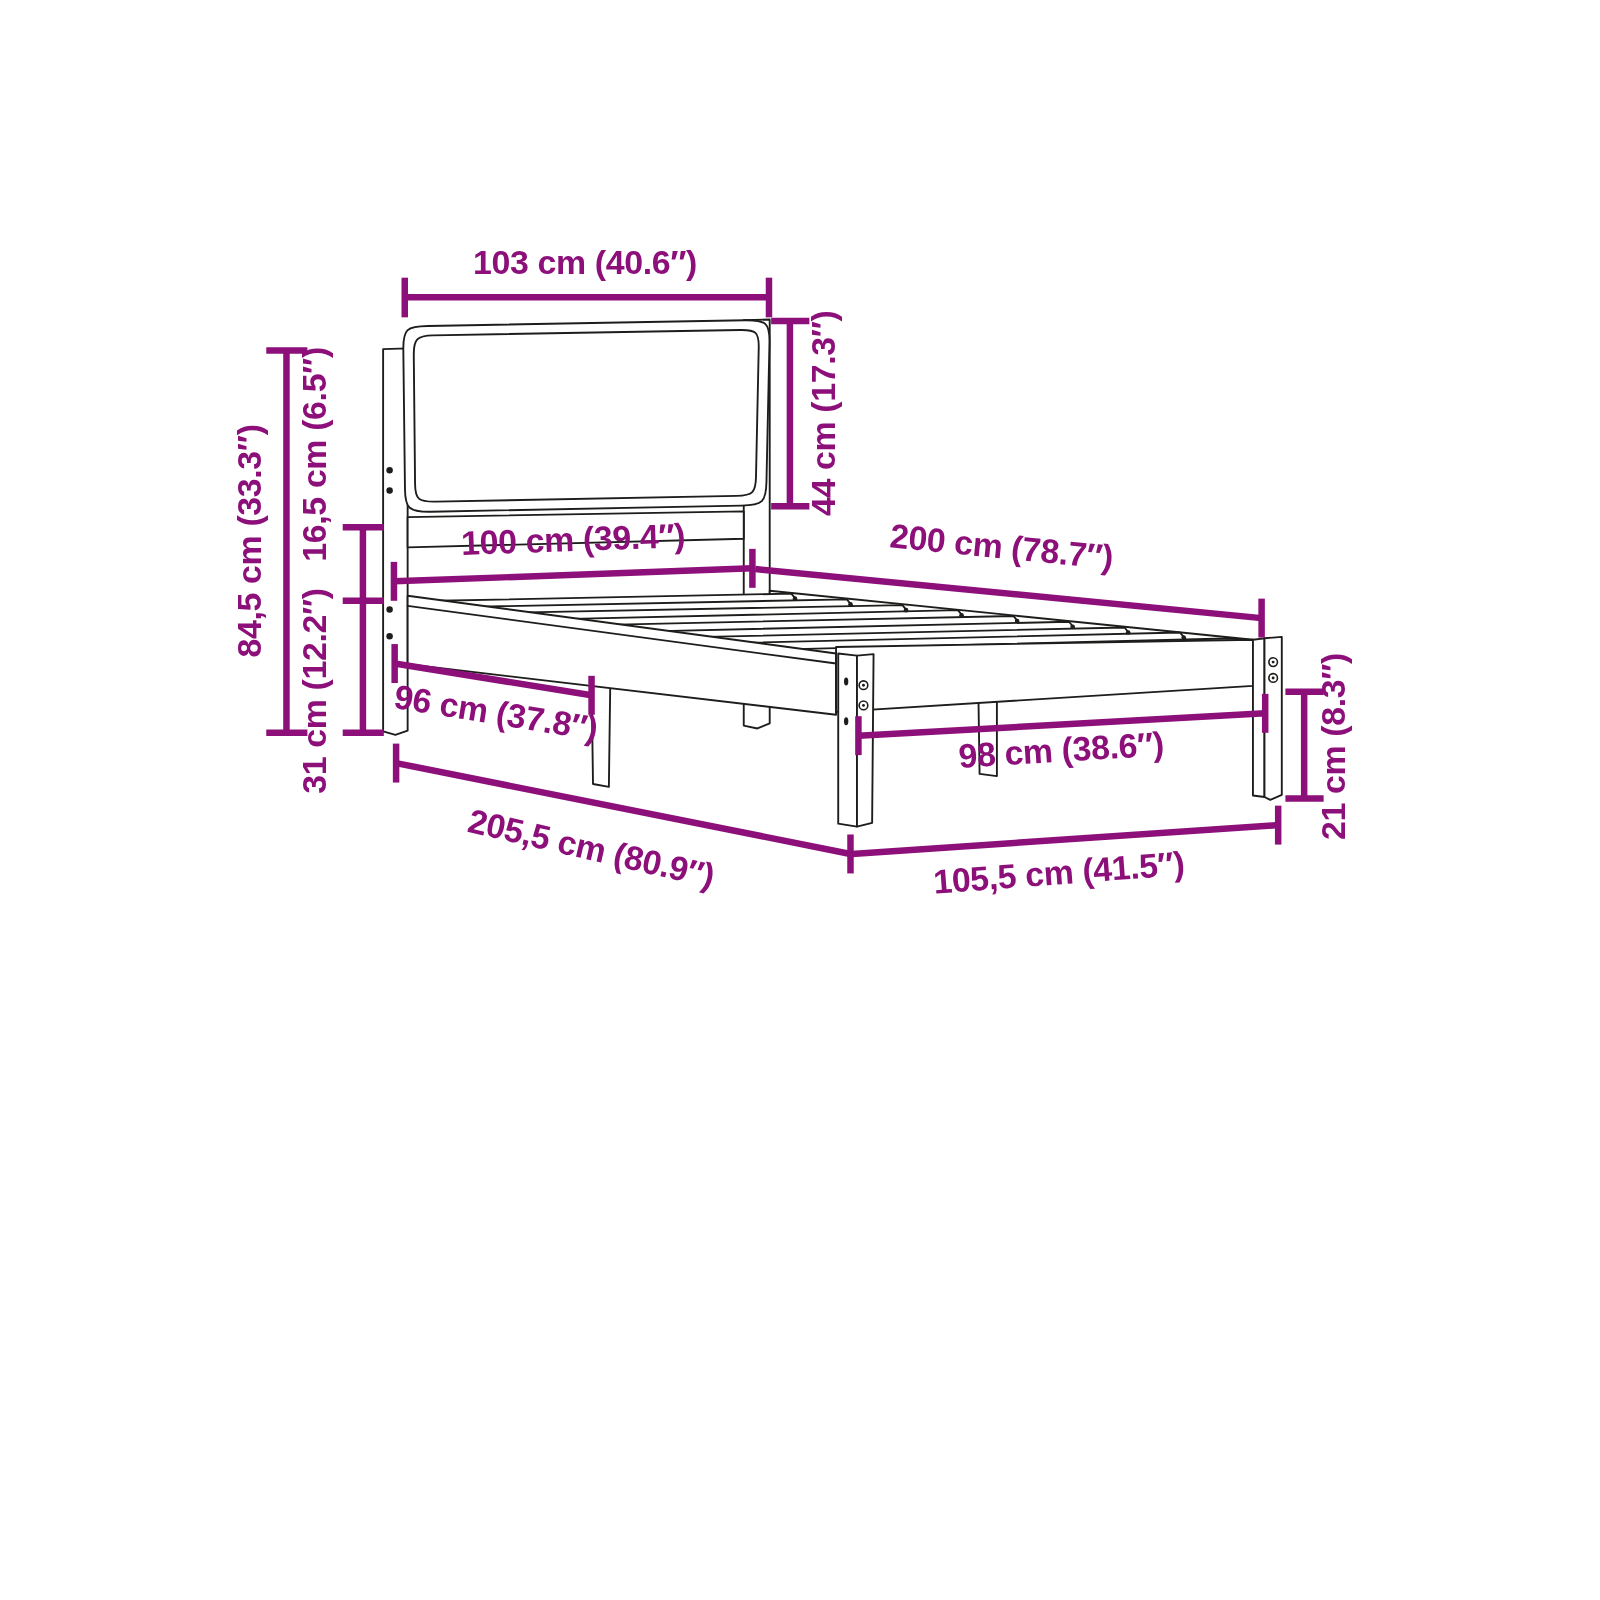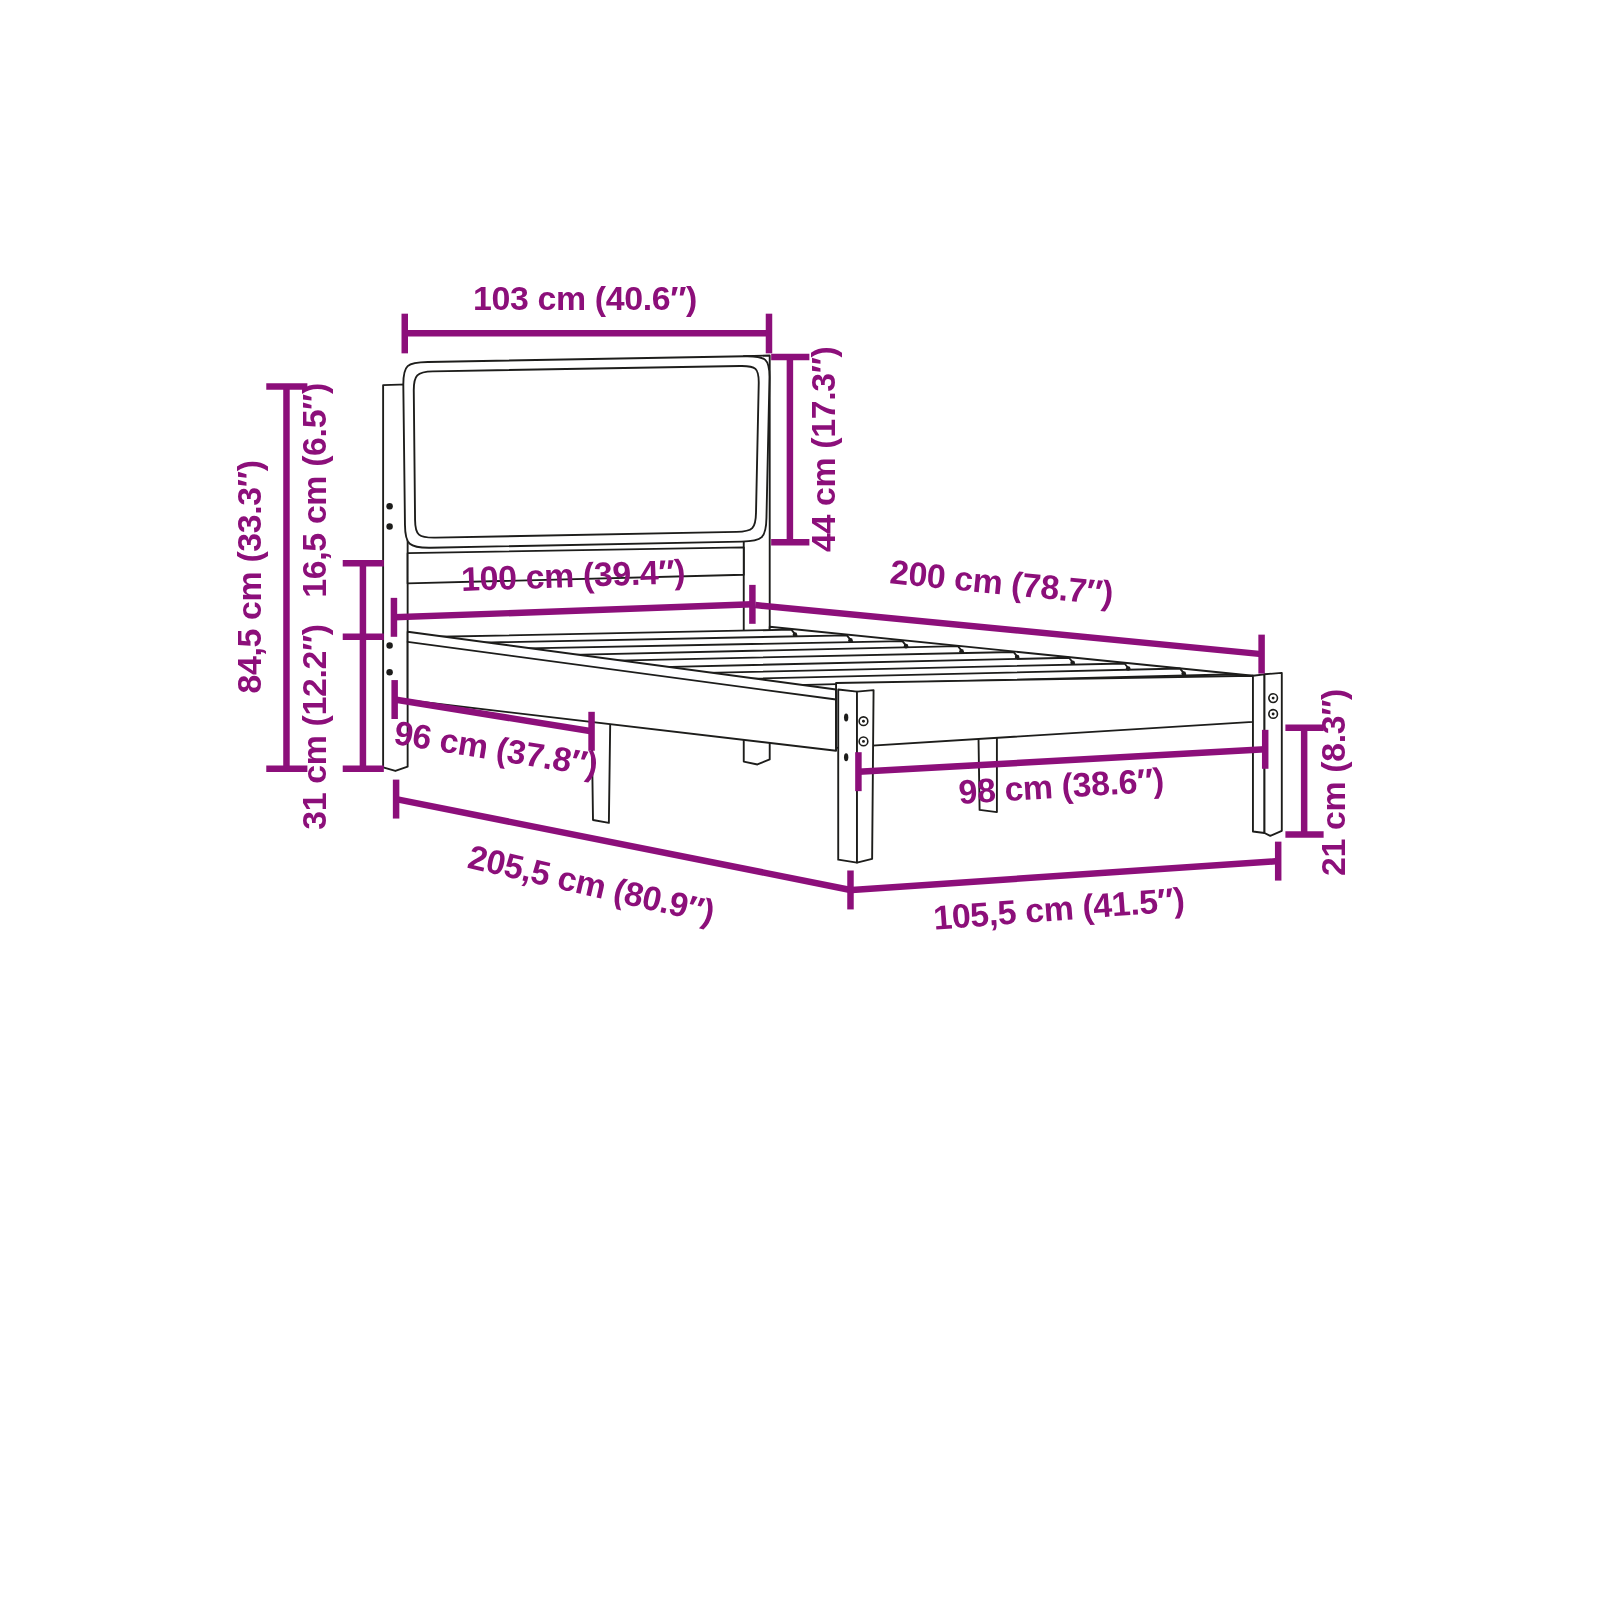--- a/index.html
+++ b/index.html
@@ -1,16 +1,16 @@
 <!DOCTYPE html>
 <html style="--accent: #8C0F7A; --line: #1D1D1B; --bg: #FFFFFF;"><head>
 <meta charset="utf-8">
 <style>
   html,body{margin:0;padding:0;background:#ffffff;}
-  .canvas{width:1600px;height:1154px;position:relative;background:var(--bg,#fff);overflow:hidden;margin-top:36px;}
+  .canvas{width:1600px;height:1154px;position:relative;background:var(--bg,#fff);overflow:hidden;}
   svg{display:block;width:100%;height:100%;}
   .art path,.art line{stroke:var(--line,#1d1d1b);stroke-width:2.6;fill:none;stroke-linejoin:round;stroke-linecap:round;}
   .art .solid{fill:#ffffff;}
   .art .screw{fill:var(--line,#1d1d1b);stroke:none;}
   .art .screw-ring{fill:#ffffff;stroke:var(--line,#1d1d1b);stroke-width:2.2;}
   .dims line{stroke:var(--accent,#8c0f7a);stroke-width:9;stroke-linecap:butt;}
   .dims text{fill:var(--accent,#8c0f7a);font-family:"Liberation Sans",sans-serif;
              font-weight:700;font-size:47px;letter-spacing:-0.5px;}
   .mid{text-anchor:middle;}
 </style>

